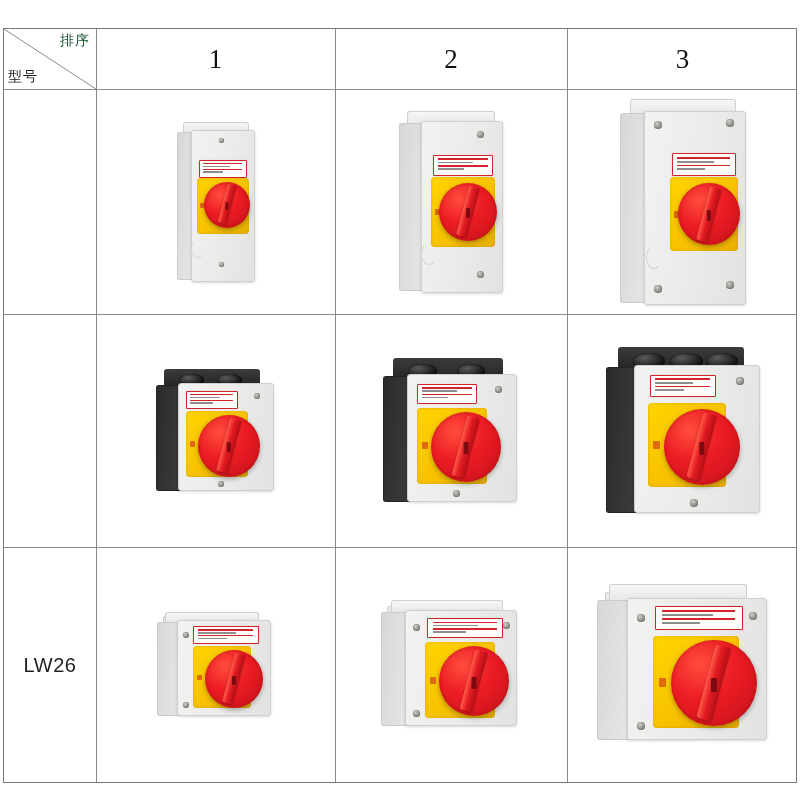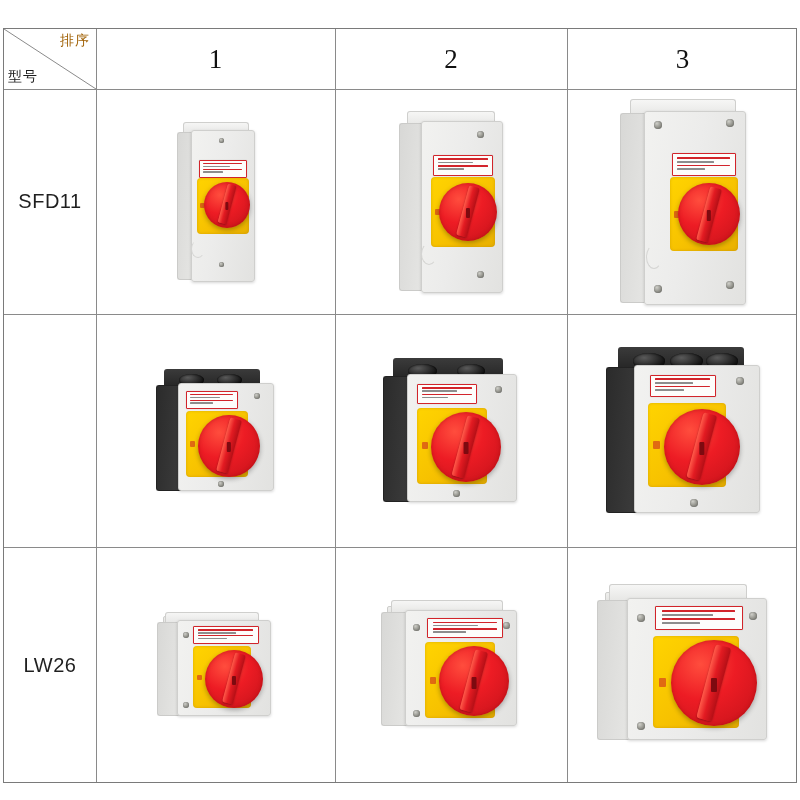--- a/index.html
+++ b/index.html
@@ -24,21 +24,21 @@
   .v1{left:92px;} .v2{left:331px;} .v3{left:563px;}
   
   .hrule{position:absolute;left:0;right:0;height:1px;background:#8a8a8a;}
   .h1{top:60px;} .h2{top:285px;} .h3{top:518px;}
 
   
   .corner{position:absolute;left:0;top:0;width:92px;height:60px;}
   .corner svg{position:absolute;left:0;top:0;}
   .corner .ord{
     position:absolute;right:6px;top:3px;
-    font-size:14px;color:#a16207;letter-spacing:1px;text-align:right;
+    font-size:14px;color:#14532d;letter-spacing:1px;text-align:right;
   }
   .corner .mdl{
     position:absolute;left:4px;bottom:3px;
     font-size:14px;color:#1c1c1c;letter-spacing:1px;
   }
 
   
   .colhead{
     position:absolute;top:0;height:60px;
     display:flex;align-items:center;justify-content:center;
@@ -200,23 +200,20 @@
         <line x1="0" y1="0" x2="92" y2="60" stroke="#8a8a8a" stroke-width="1"></line>
       </svg>
       <span class="ord">排序</span>
       <span class="mdl">型号</span>
     </div>
 
     <div class="colhead c1">1</div>
     <div class="colhead c2">2</div>
     <div class="colhead c3">3</div>
 
-    <div class="rowlabel r1">
-      <span class="main">SFD11</span>
-    </div>
     <div class="rowlabel r3">
       <span class="main">LW26</span>
     </div>
 
     <div class="cell" style="left:92px;top:60px;width:239px;height:225px;">
       <div class="prod" style="width:78px;height:160px;">
         <div class="topf" style="left:6px;top:0;width:64px;height:12px;"></div>
         <div class="side" style="left:0;top:10px;width:16px;height:146px;"></div>
         <div class="face" style="left:14px;top:8px;width:62px;height:150px;"></div>
         <div class="screw" style="left:42px;top:16px;width:5px;height:5px;"></div>

